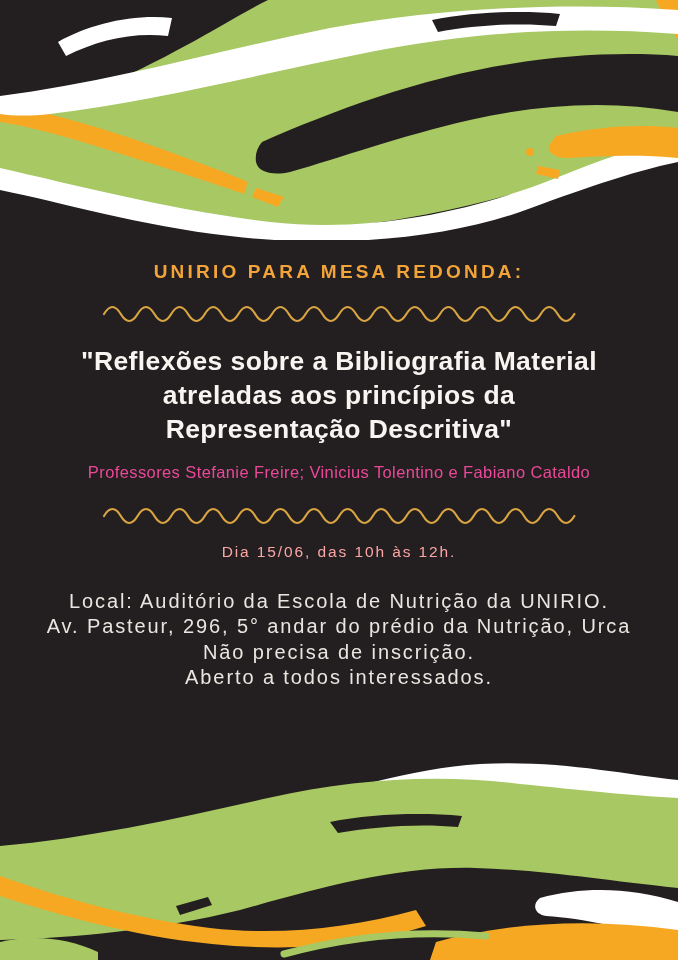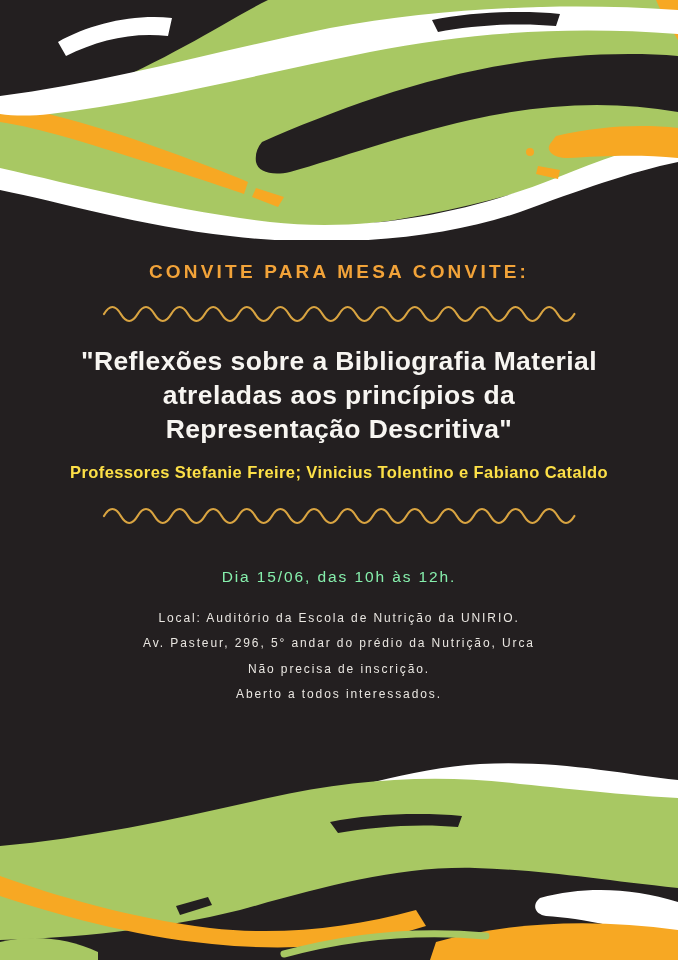--- a/index.html
+++ b/index.html
@@ -46,39 +46,39 @@
     color: #f7f5f1;
     font-size: 26.5px;
     font-weight: 700;
     letter-spacing: 0.4px;
     line-height: 34px;
     width: 600px;
   }
   .title span { display: block; }
   .speakers {
     margin-top: 13px;
-    color: #fde047;
+    color: #ec4899;
     font-size: 16.5px;
-    font-weight: 700;
+    font-weight: 400;
     letter-spacing: 0.4px;
     line-height: 26px;
     width: 620px;
   }
   .speakers span { display: block; }
   .date-line {
-    margin-top: 42px;
-    color: #86efac;
+    margin-top: 17px;
+    color: #fca5a5;
     font-size: 15.5px;
     letter-spacing: 1.9px;
     line-height: 18px;
   }
   .location {
-    margin-top: 20px;
+    margin-top: 28px;
     color: #e9e6e1;
-    font-size: 12px;
+    font-size: 20px;
     letter-spacing: 1.9px;
     line-height: 25.5px;
     width: 620px;
   }
   .location span { display: block; }
 </style>
 </head>
 <body>
 
 <svg class="art art-top" viewBox="0 0 678 240" preserveAspectRatio="none" aria-hidden="true">
@@ -121,21 +121,21 @@
 
   <path fill="#f7a823" d="M436,212 C510,192 590,188 678,200 L678,230 L430,230 Z"></path>
 
   <path fill="none" stroke="#a8c863" stroke-width="7" stroke-linecap="round" d="M284,224 C350,206 420,200 486,206"></path>
 
   <path fill="#a8c863" d="M0,212 C34,204 68,208 98,222 L98,230 L0,230 Z"></path>
 </svg>
 
 <div class="content">
 
-  <div class="kicker">CONVITE PARA MESA CONVITE:</div>
+  <div class="kicker">UNIRIO PARA MESA REDONDA:</div>
 
   <svg class="wavy" width="474" height="26" viewBox="0 0 474 26" aria-hidden="true">
     <path fill="none" stroke="#d9a441" stroke-width="2.2" stroke-linecap="round" d="M2,16 q 8.4,-14 16.8,0 q 8.4,14 16.8,0 q 8.4,-14 16.8,0 q 8.4,14 16.8,0 q 8.4,-14 16.8,0 q 8.4,14 16.8,0 q 8.4,-14 16.8,0 q 8.4,14 16.8,0 q 8.4,-14 16.8,0 q 8.4,14 16.8,0 q 8.4,-14 16.8,0 q 8.4,14 16.8,0 q 8.4,-14 16.8,0 q 8.4,14 16.8,0 q 8.4,-14 16.8,0 q 8.4,14 16.8,0 q 8.4,-14 16.8,0 q 8.4,14 16.8,0 q 8.4,-14 16.8,0 q 8.4,14 16.8,0 q 8.4,-14 16.8,0 q 8.4,14 16.8,0 q 8.4,-14 16.8,0 q 8.4,14 16.8,0 q 8.4,-14 16.8,0 q 8.4,14 16.8,0 q 8.4,-14 16.8,0 q 8.4,14 16.8,0"></path>
   </svg>
 
   <div class="title">
     <span>"Reflexões sobre a Bibliografia Material</span>
     <span>atreladas aos princípios da</span>
     <span>Representação Descritiva"</span>
   </div>

